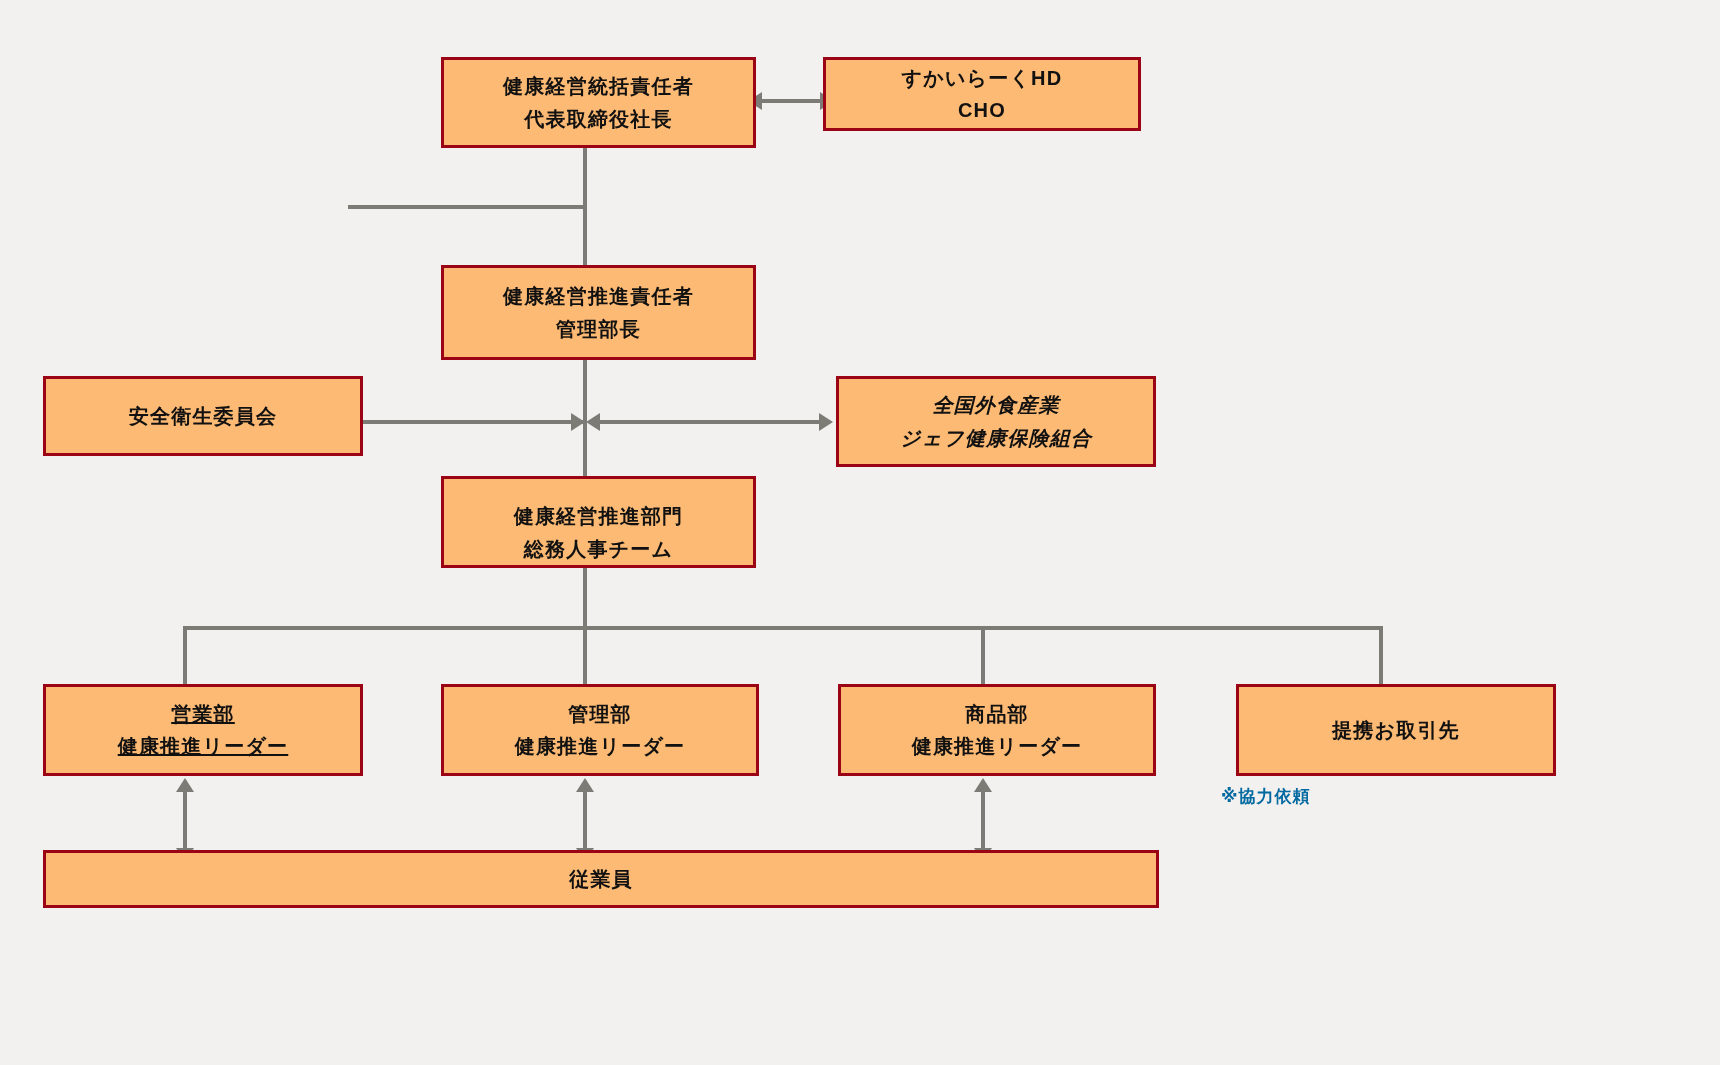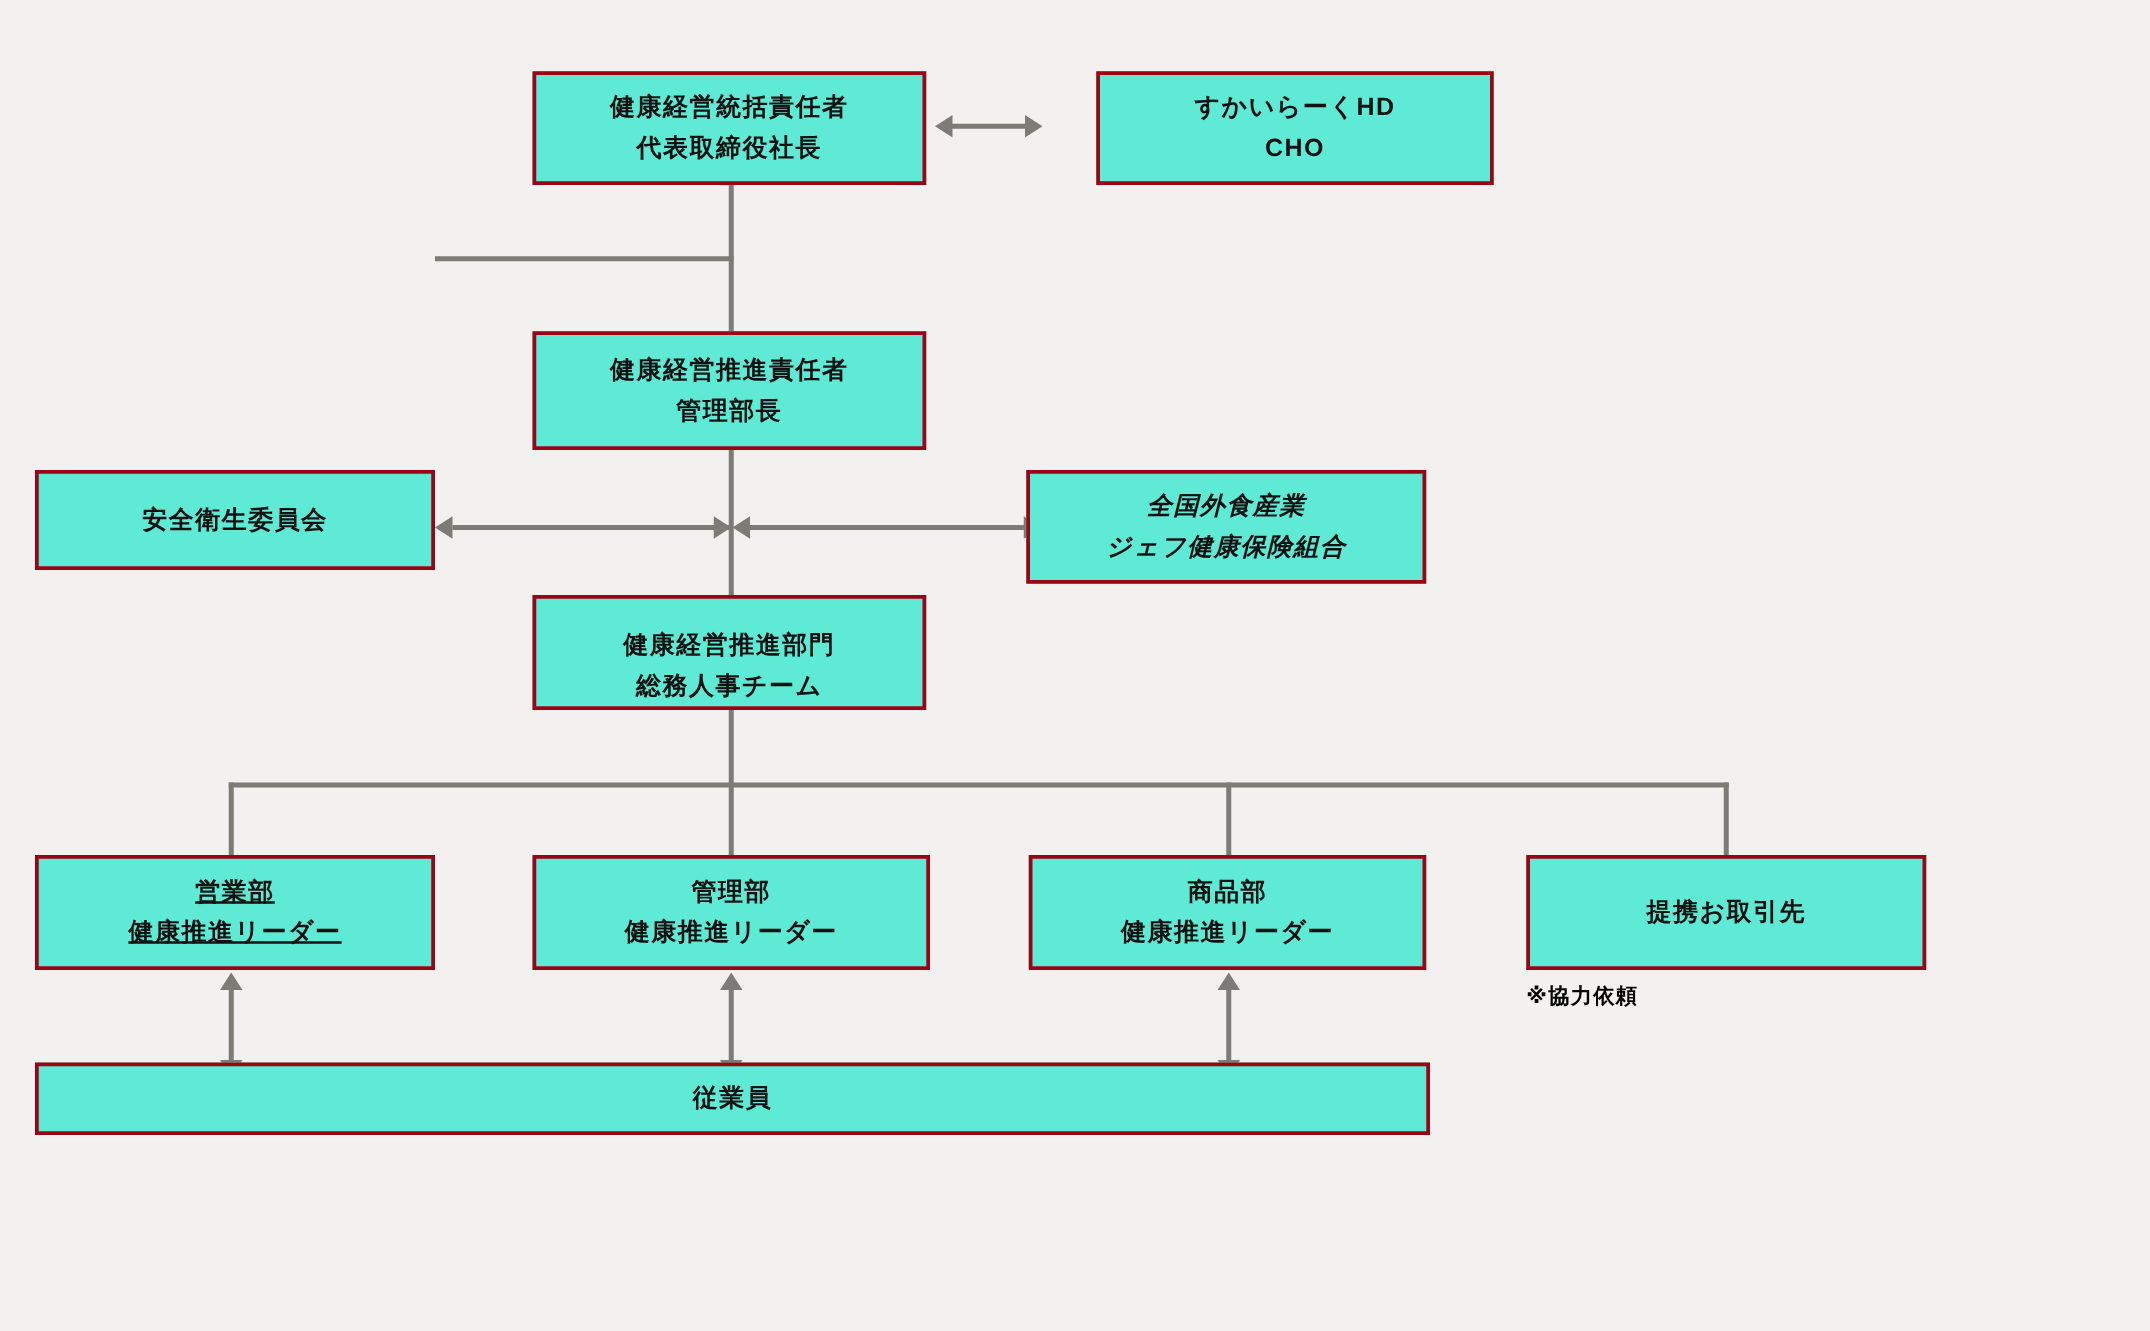--- a/index.html
+++ b/index.html
@@ -13,31 +13,32 @@
   #chart-root {
     position: relative;
     width: 1720px;
     height: 1065px;
     background: #f2f1ef;
     overflow: hidden;
   }
   .node {
     position: absolute;
     box-sizing: border-box;
-    background: #5eead4;
+    background: #fdba74;
     border: 3px solid #9b0415;
     display: flex;
     flex-direction: column;
     align-items: center;
     justify-content: center;
     text-align: center;
     color: #111111;
     font-weight: bold;
     letter-spacing: 0.06em;
     z-index: 5;
+    margin-left: 15px;
   }
   .node .line1, .node .line2 {
     display: block;
     line-height: 1.62;
     white-space: nowrap;
   }
   .node.jp   { font-size: 20px; }
 
   
   .conn {
@@ -73,21 +74,21 @@
   .arrow-head.down {
     border-left: 9px solid transparent;
     border-right: 9px solid transparent;
     border-top: 14px solid #7d7b76;
   }
 
   .note {
     position: absolute;
     font-size: 17px;
     font-weight: bold;
-    color: #000000;
+    color: #0369a1;
     letter-spacing: 0.06em;
     white-space: nowrap;
     z-index: 5;
   }
 </style>
 </head>
 <body>
 
 <div id="chart-root">
 
@@ -128,21 +129,21 @@
 
   <div class="conn v" style="left:981px; top:789px; height:61px;"></div>
   <div class="arrow-head up" style="left:974px; top:778px;"></div>
   <div class="arrow-head down" style="left:974px; top:848px;"></div>
 
   <div class="node jp" style="left:426px; top:57px; width:315px; height:91px;">
     <span class="line1">健康経営統括責任者</span>
     <span class="line2">代表取締役社長</span>
   </div>
 
-  <div class="node jp" style="left:877px; top:57px; width:318px; height:91px;">
+  <div class="node jp" style="left:808px; top:57px; width:318px; height:74px;">
     <span class="line1">すかいらーくHD</span>
     <span class="line2">CHO</span>
   </div>
 
 
   <div class="node jp" style="left:426px; top:265px; width:315px; height:95px;">
     <span class="line1">健康経営推進責任者</span>
     <span class="line2">管理部長</span>
   </div>
 

